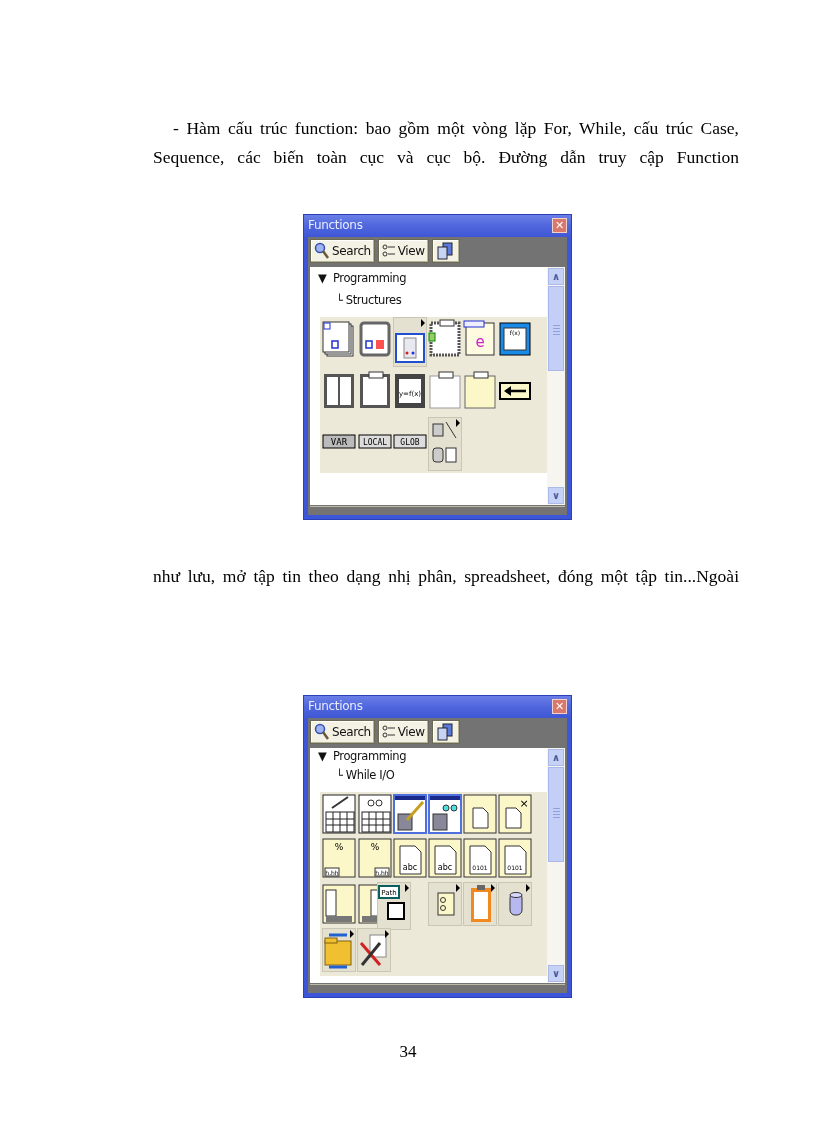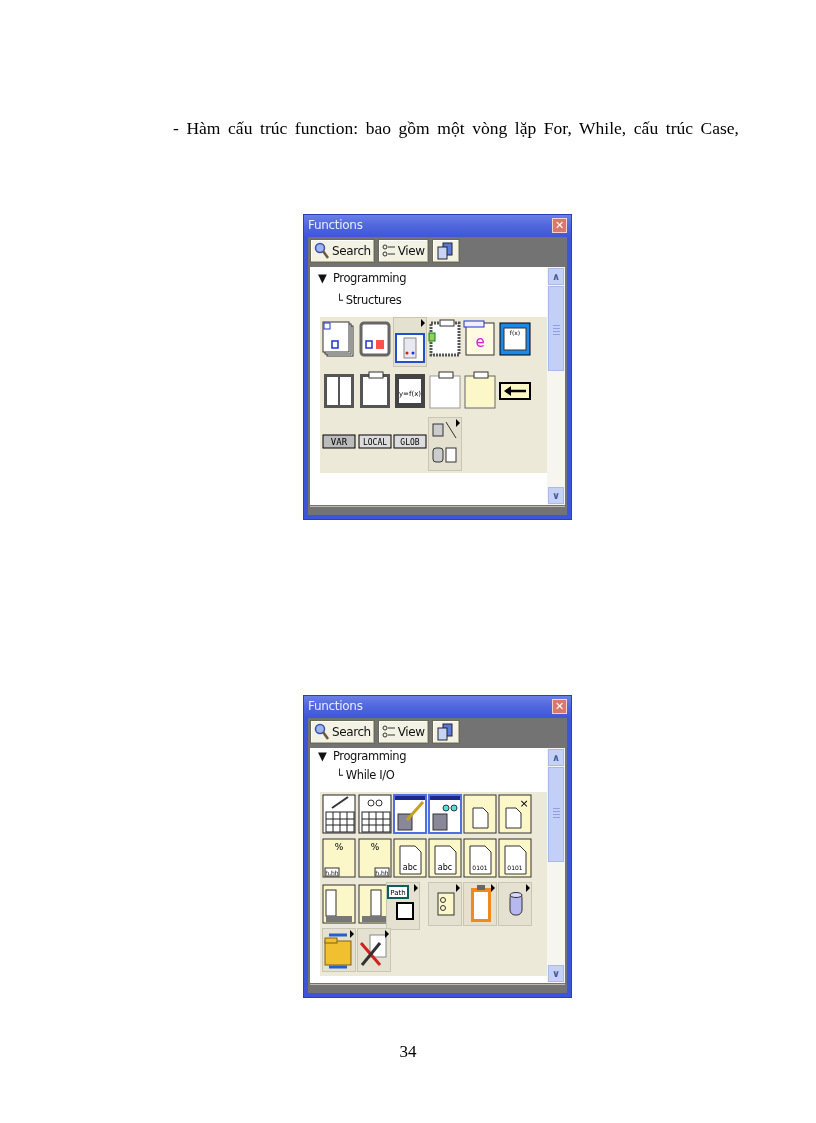--- a/index.html
+++ b/index.html
@@ -39,20 +39,21 @@
   .cell.raised { background: #e4e1d0; border: 1px solid #c9c6b3; }
   .sub { position: absolute; right: 1px; top: 1px; width: 0; height: 0;
     border-top: 4px solid transparent; border-bottom: 4px solid transparent; border-left: 4px solid #000; }
   .page-num { position: absolute; left: 0; width: 100%; top: 1042px; text-align: center; font-size: 17px; }
 </style>
 </head>
 <body>
 
 <div class="para" style="top:114px;">
   <span class="line justify indent">- Hàm cấu trúc function: bao gồm một vòng lặp For, While, cấu trúc Case,</span>
+  <span class="line justify">Sequence, các biến toàn cục và cục bộ. Đường dẫn truy cập Function</span>
 </div>
 
 <div class="win" style="left:303px; top:214px; width:269px; height:306px;">
   <div class="titlebar">
     <span class="title">Functions</span>
     <span class="close">✕</span>
   </div>
   <div class="inner">
     <div class="toolbar">
       <div class="tbtn">
@@ -209,20 +210,21 @@
           <div class="grip" style="top:44px;"></div>
           <div class="grip" style="top:47px;"></div>
       </div>
       <div class="arrow" style="bottom:1px;">∨</div>
     </div>
     <div class="status"></div>
   </div>
 </div>
 
 <div class="para" style="top:562px;">
+  <span class="line justify">như lưu, mở tập tin theo dạng nhị phân, spreadsheet, đóng một tập tin...Ngoài</span>
 </div>
 
 <div class="win" style="left:303px; top:695px; width:269px; height:303px;">
   <div class="titlebar">
     <span class="title">Functions</span>
     <span class="close">✕</span>
   </div>
   <div class="inner">
     <div class="toolbar">
       <div class="tbtn">
@@ -362,21 +364,21 @@
               <rect x="4" y="32" width="26" height="6" fill="#777"></rect>
             </svg>
         </div>
         <div class="cell" style="left:38px; top:92px;">
           <svg width="34" height="40" viewBox="0 0 34 40">
               <rect x="1" y="1" width="32" height="38" fill="#fbf7c8" stroke="#333"></rect>
               <rect x="13" y="6" width="10" height="26" fill="#fff" stroke="#333"></rect>
               <rect x="4" y="32" width="26" height="6" fill="#777"></rect>
             </svg>
         </div>
-        <div class="cell raised" style="left:66px; top:90px; height:48px;">
+        <div class="cell raised" style="left:57px; top:90px; height:48px;">
           <span class="sub"></span>
           <svg width="34" height="42" viewBox="0 0 34 42">
               <rect x="1" y="3" width="20" height="12" fill="#fff" stroke="#0a6060" stroke-width="2"></rect>
               <text x="11" y="12" font-size="7" text-anchor="middle" font-family="DejaVu Sans, sans-serif">Path</text>
               <rect x="10" y="20" width="16" height="16" fill="#fff" stroke="#000" stroke-width="2"></rect>
             </svg>
         </div>
         <div class="cell raised" style="left:108px; top:90px; height:44px;">
           <span class="sub"></span>
           <svg width="34" height="42" viewBox="0 0 34 42">

